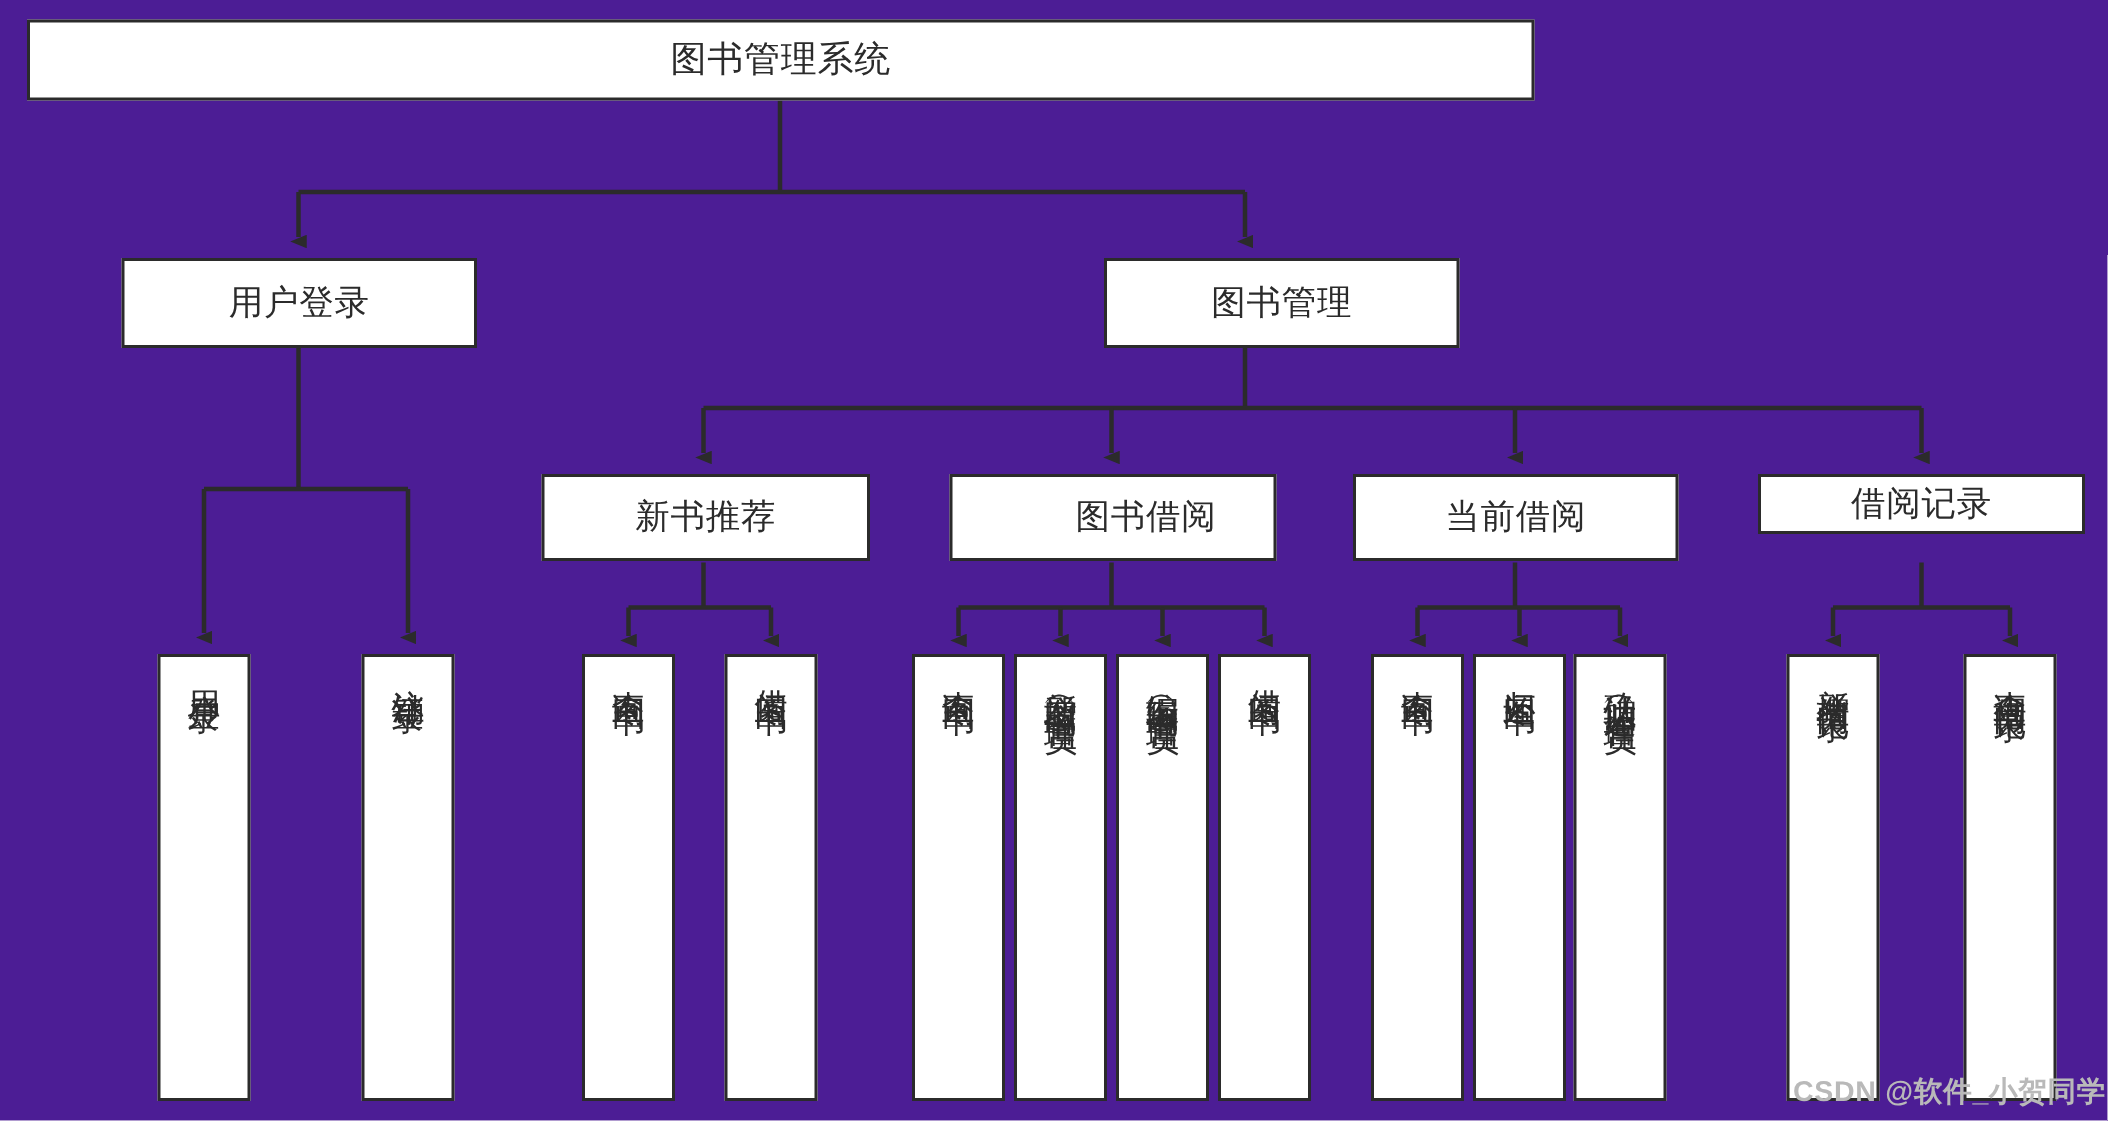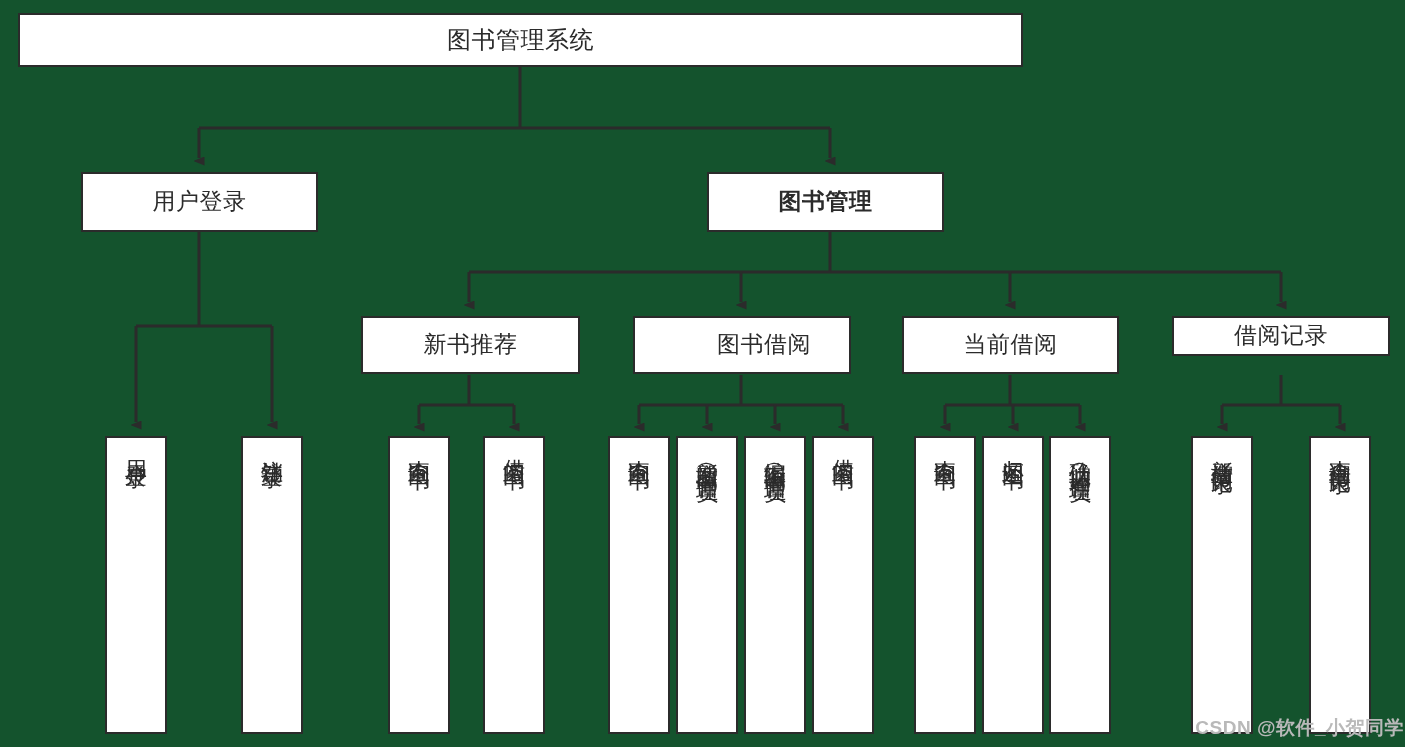--- a/index.html
+++ b/index.html
@@ -7,21 +7,21 @@
     padding: 0;
     background: #ffffff;
   }
   body {
     font-family: "Liberation Sans", "DejaVu Sans", sans-serif;
   }
   #canvas {
     position: relative;
     width: 1405px;
     height: 747px;
-    background: #14532d;
+    background: #4c1d95;
     overflow: hidden;
   }
   #edges {
     position: absolute;
     left: 0;
     top: 0;
     width: 1405px;
     height: 747px;
     pointer-events: none;
   }
@@ -127,21 +127,21 @@
     </g>
   </svg>
 
   <div class="node h root" style="left:18px; top:13px; width:1005px; height:54px;">
     <span>图书管理系统</span>
   </div>
 
   <div class="node h" style="left:81px; top:172px; width:237px; height:60px;">
     <span>用户登录</span>
   </div>
-  <div class="node h" style="left:707px; top:172px; width:237px; height:60px;font-weight:bold;">
+  <div class="node h" style="left:736px; top:172px; width:237px; height:60px;">
     <span>图书管理</span>
   </div>
 
   <div class="node h" style="left:361px; top:316px; width:219px; height:58px;">
     <span>新书推荐</span>
   </div>
   <div class="node h" style="left:633px; top:316px; width:218px; height:58px;padding-left:44px;">
     <span>图书借阅</span>
   </div>
   <div class="node h" style="left:902px; top:316px; width:217px; height:58px;">

